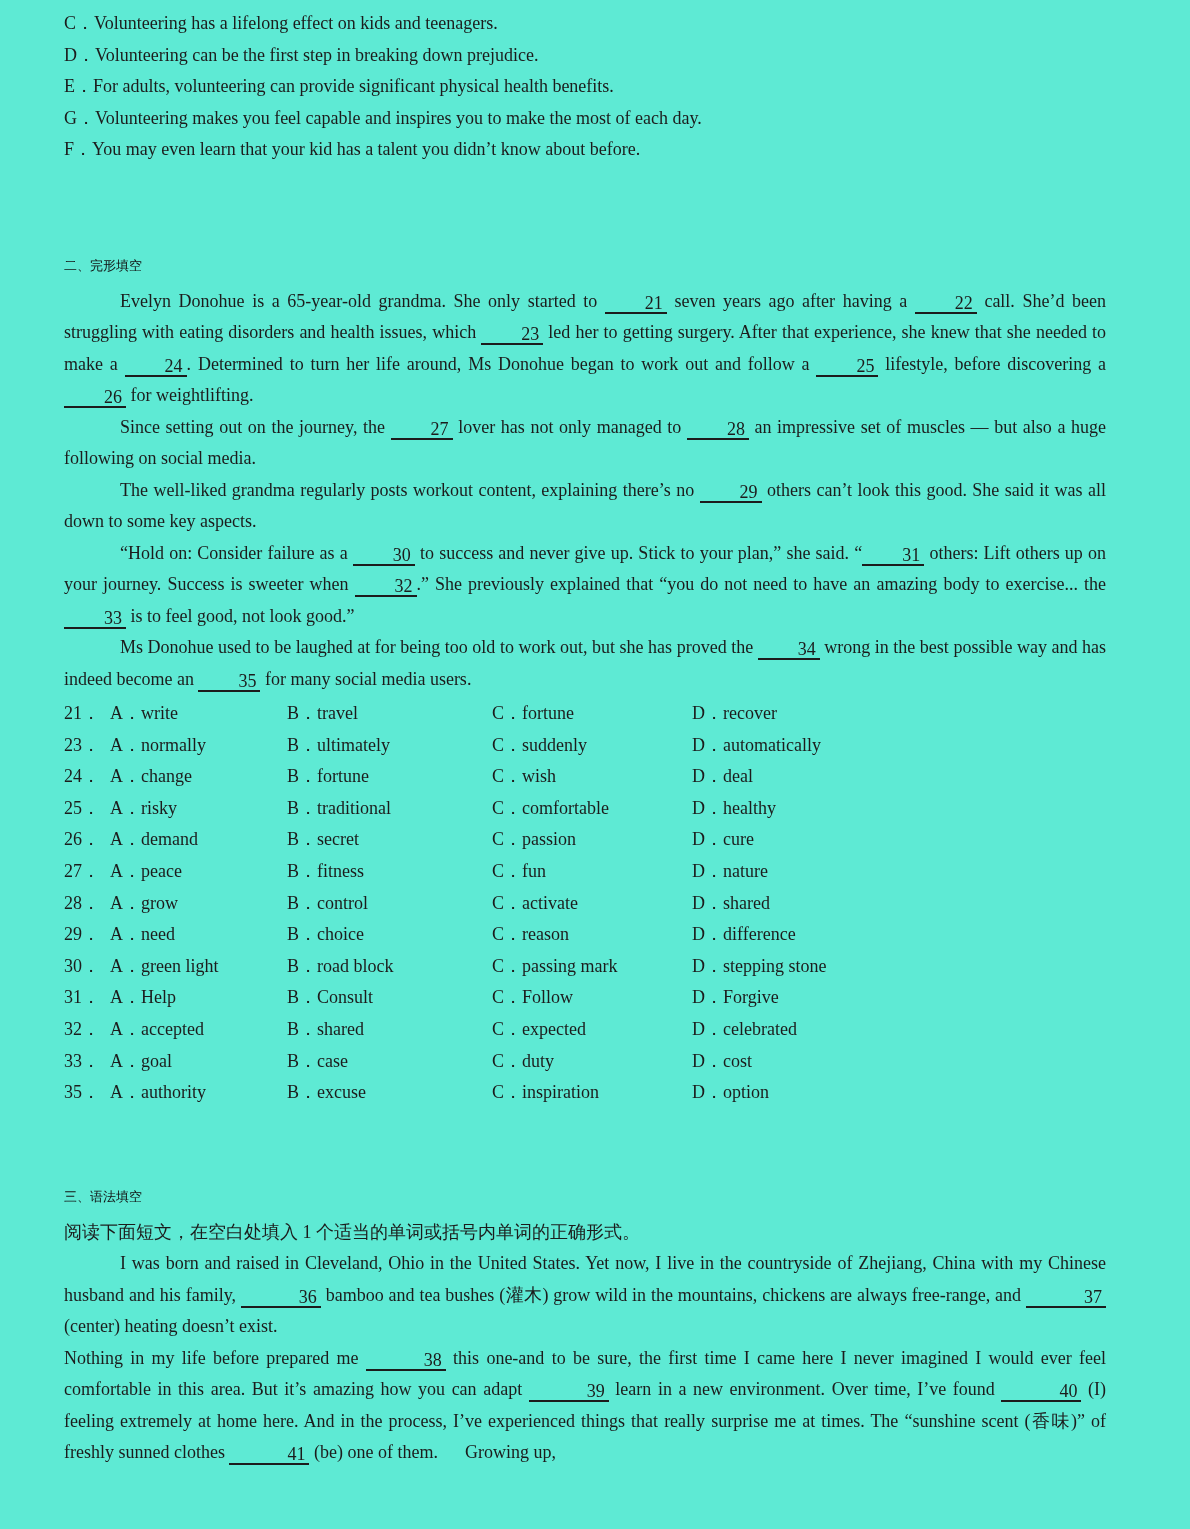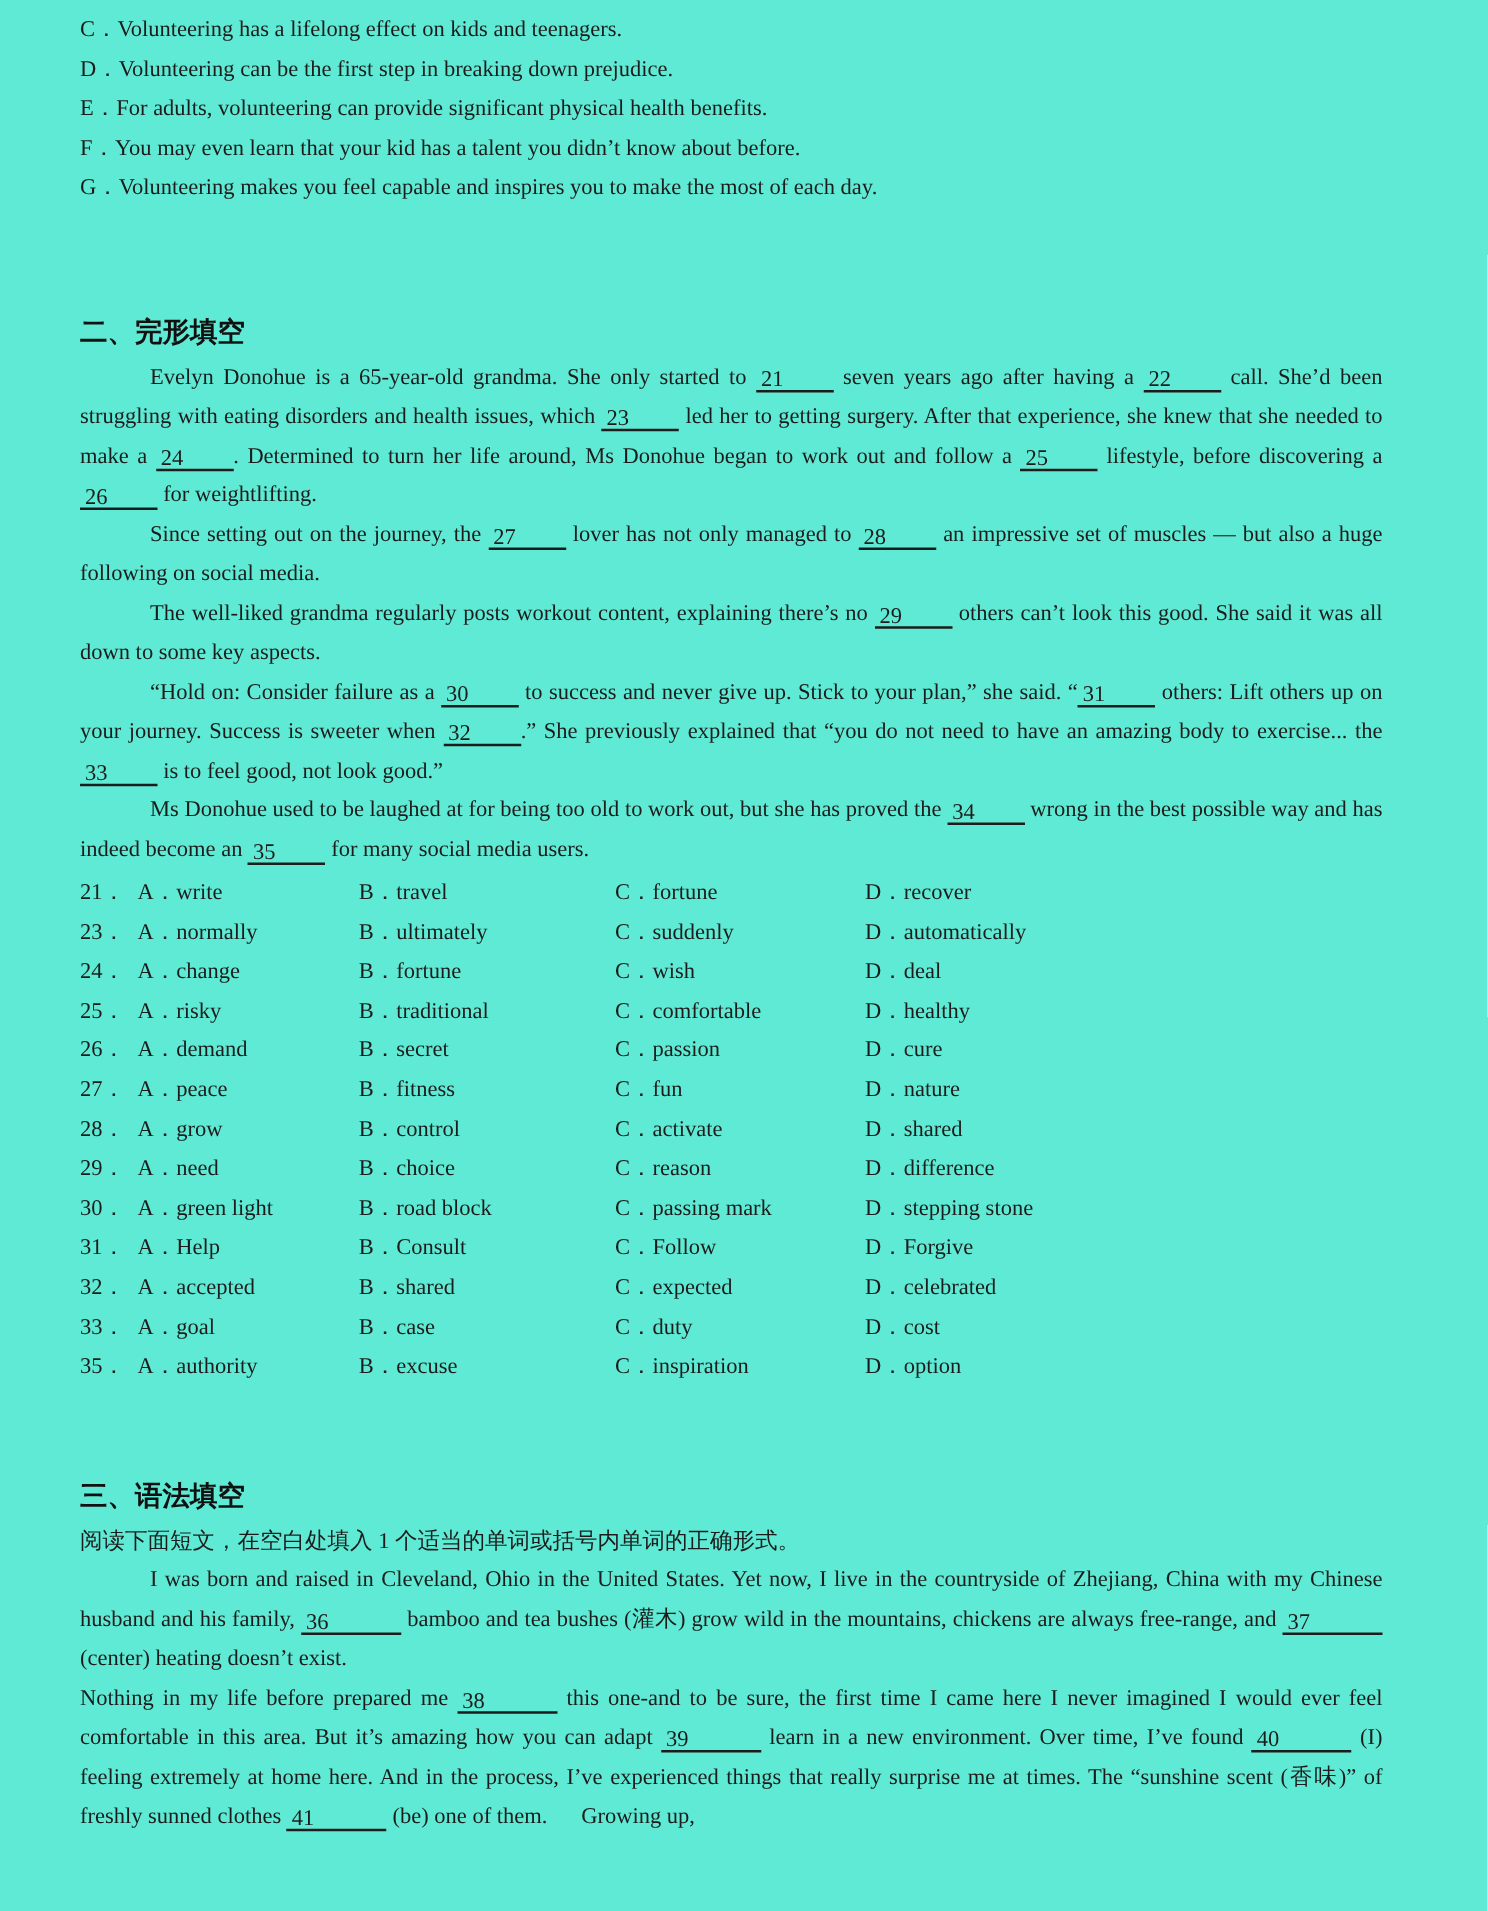--- a/index.html
+++ b/index.html
@@ -12,30 +12,30 @@
     color:#1c1c1c;
     font-family:"Liberation Serif","DejaVu Serif",serif;
     font-size:18px; line-height:31.5px;
     padding:8px 84px 0 64px;
     overflow:hidden;
   }
   .prev-options { margin-bottom:84px; }
   .prev-line { white-space:normal; }
   .heading {
     font-family:"Liberation Sans","DejaVu Sans",sans-serif;
-    font-weight:700; font-size:22px; line-height:32px;
+    font-weight:400; font-size:13px; line-height:32px;
     margin:0 0 4px 0; color:#111;
   }
   .para { text-align:justify; }
   .para.indent { text-indent:56px; }
   .blank {
     display:inline-block;
     min-width:62px;
     padding:0 4px;
-    text-align:left;
+    text-align:right;
     border-bottom:2px solid #1c1c1c;
     height:22px; line-height:22px;
     vertical-align:-2px;
     text-indent:0;
   }
   .grammar .blank { min-width:80px; }
   .opts { margin-top:3px; }
   .opt-row {
     display:grid;
     grid-template-columns:46px 177px 205px 200px 1fr;
@@ -48,22 +48,22 @@
 </style>
 </head>
 <body>
 
 <div class="page">
 
   <div class="prev-options">
       <div class="prev-line">C．Volunteering has a lifelong effect on kids and teenagers.</div>
       <div class="prev-line">D．Volunteering can be the first step in breaking down prejudice.</div>
       <div class="prev-line">E．For adults, volunteering can provide significant physical health benefits.</div>
+      <div class="prev-line">G．Volunteering makes you feel capable and inspires you to make the most of each day.</div>
       <div class="prev-line">F．You may even learn that your kid has a talent you didn’t know about before.</div>
-      <div class="prev-line">G．Volunteering makes you feel capable and inspires you to make the most of each day.</div>
     </div>
 
   <div class="section cloze">
     <h2 class="heading">二、完形填空</h2>
     <div class="passage">
         <div class="para indent">Evelyn Donohue is a 65-year-old grandma. She only started to <span class="blank">21</span> seven years ago after having a <span class="blank">22</span> call. She’d been struggling with eating disorders and health issues, which <span class="blank">23</span> led her to getting surgery. After that experience, she knew that she needed to make a <span class="blank">24</span>. Determined to turn her life around, Ms Donohue began to work out and follow a <span class="blank">25</span> lifestyle, before discovering a <span class="blank">26</span> for weightlifting.</div>
         <div class="para indent">Since setting out on the journey, the <span class="blank">27</span> lover has not only managed to <span class="blank">28</span> an impressive set of muscles — but also a huge following on social media.</div>
         <div class="para indent">The well-liked grandma regularly posts workout content, explaining there’s no <span class="blank">29</span> others can’t look this good. She said it was all down to some key aspects.</div>
         <div class="para indent">“Hold on: Consider failure as a <span class="blank">30</span> to success and never give up. Stick to your plan,” she said. “<span class="blank">31</span> others: Lift others up on your journey. Success is sweeter when <span class="blank">32</span>.” She previously explained that “you do not need to have an amazing body to exercise... the <span class="blank">33</span> is to feel good, not look good.”</div>
         <div class="para indent">Ms Donohue used to be laughed at for being too old to work out, but she has proved the <span class="blank">34</span> wrong in the best possible way and has indeed become an <span class="blank">35</span> for many social media users.</div>

